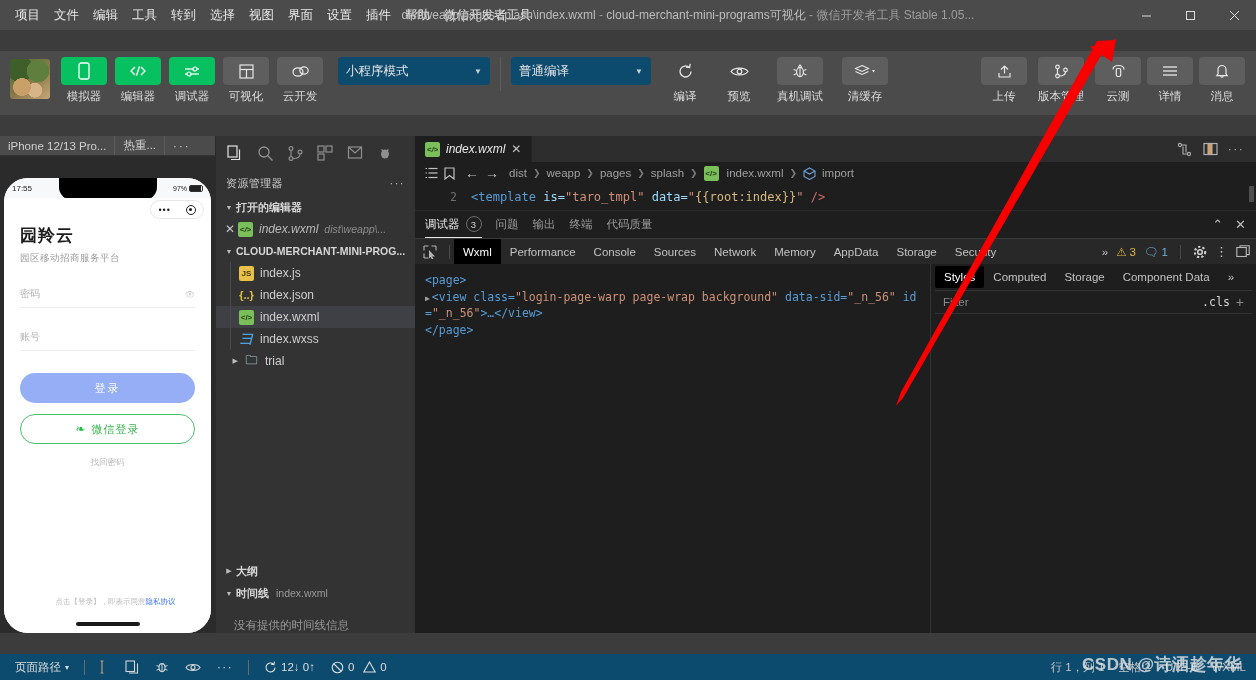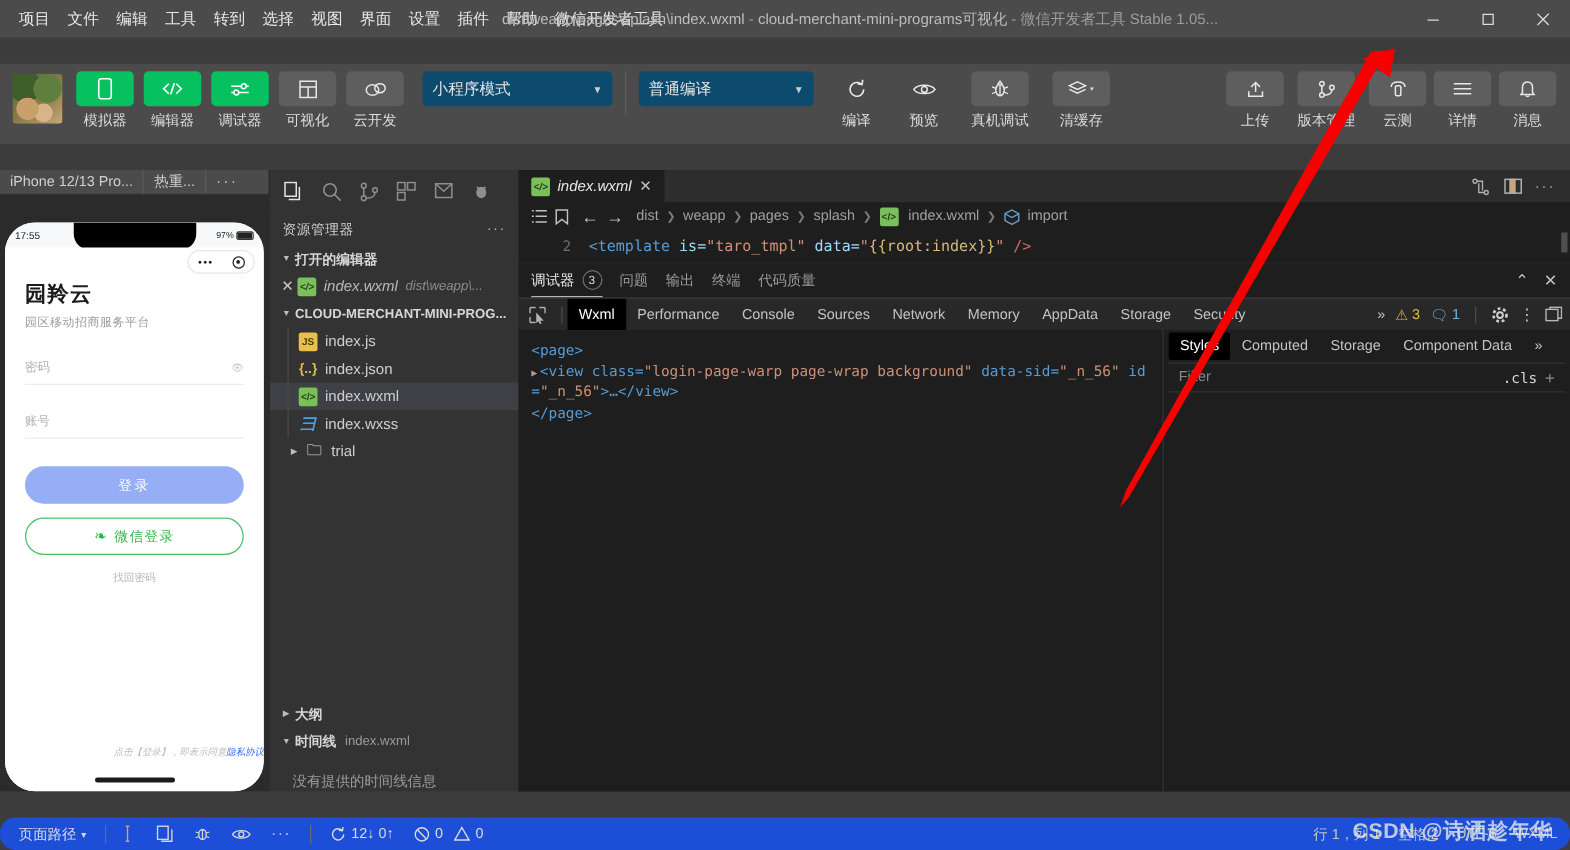--- a/index.html
+++ b/index.html
@@ -110,22 +110,22 @@
     color: #fff; font-size: 11px; letter-spacing: 2px;
   }
   .btn-wechat {
     margin-top: 11px; height: 30px; border-radius: 16px; background: #fff;
     border: 1px solid #49c16a; display: flex; align-items: center; justify-content: center;
     gap: 5px; color: #37b24d; font-size: 11px; letter-spacing: 1px;
   }
   .wx-glyph { color: #21ba45; font-size: 12px; }
   .forgot { text-align: center; margin-top: 13px; font-size: 8.5px; color: #b8b8b8; }
   .agree {
-    position: absolute; bottom: 26px; left: 16px; right: 0; text-align: right;
-    font-size: 7.5px; color: #bcbcbc; font-style: italic;
+    position: absolute; bottom: 26px; left: 16px; right: 0; text-align: center;
+    font-size: 7.5px; color: #bcbcbc;
   }
   .agree .lnk { color: #3a6ff5; }
   .home-ind {
     position: absolute; bottom: 7px; left: 50%; transform: translateX(-50%);
     width: 64px; height: 4px; border-radius: 3px; background: #1a1a1a;
   }
 
   
   .explorer { width: 200px; flex: 0 0 200px; background: #333333; display: flex; flex-direction: column; border-left: 1px solid #2b2b2b; }
   .act-bar { height: 34px; display: flex; align-items: center; gap: 0px; padding: 0 4px; background: #333333; }
@@ -229,22 +229,22 @@
   .sp-filter {
     height: 24px; display: flex; align-items: center; border-top: 1px solid #333;
     border-bottom: 1px solid #333; padding: 0 8px; gap: 6px; margin: 0 4px;
   }
   .sp-filter .fl { color: #8a8a8a; font-size: 11.5px; }
   .sp-filter .cls { margin-left: auto; font-family: "DejaVu Sans Mono", monospace; color: #d6d6d6; font-size: 11.5px; }
   .sp-filter .plus { color: #8a8a8a; font-size: 14px; }
 
   
   .statusbar {
-    height: 26px; flex: 0 0 26px; background: #1d4ed8; display: flex;
-    align-items: center; font-size: 11.5px; color: #dcdcdc; border-radius: 12px;
+    height: 26px; flex: 0 0 26px; background: #0c4a6e; display: flex;
+    align-items: center; font-size: 11.5px; color: #dcdcdc;
   }
   .sb-left { display: flex; align-items: center; padding-left: 8px; gap: 2px; }
   .sb-item { padding: 0 7px; height: 26px; display: flex; align-items: center; gap: 4px; white-space: nowrap; }
   .sb-div { width: 1px; height: 15px; background: #6a6a6a; margin: 0 6px; }
   .sb-right { margin-left: auto; display: flex; align-items: center; padding-right: 10px; gap: 14px; color: #c6c6c6; }
   .watermark {
     position: absolute; right: 12px; bottom: 2px; font-size: 17px;
     color: rgba(235,235,235,.78); font-weight: 700; letter-spacing: .5px;
     pointer-events: none; white-space: nowrap; text-align: right;
   }

